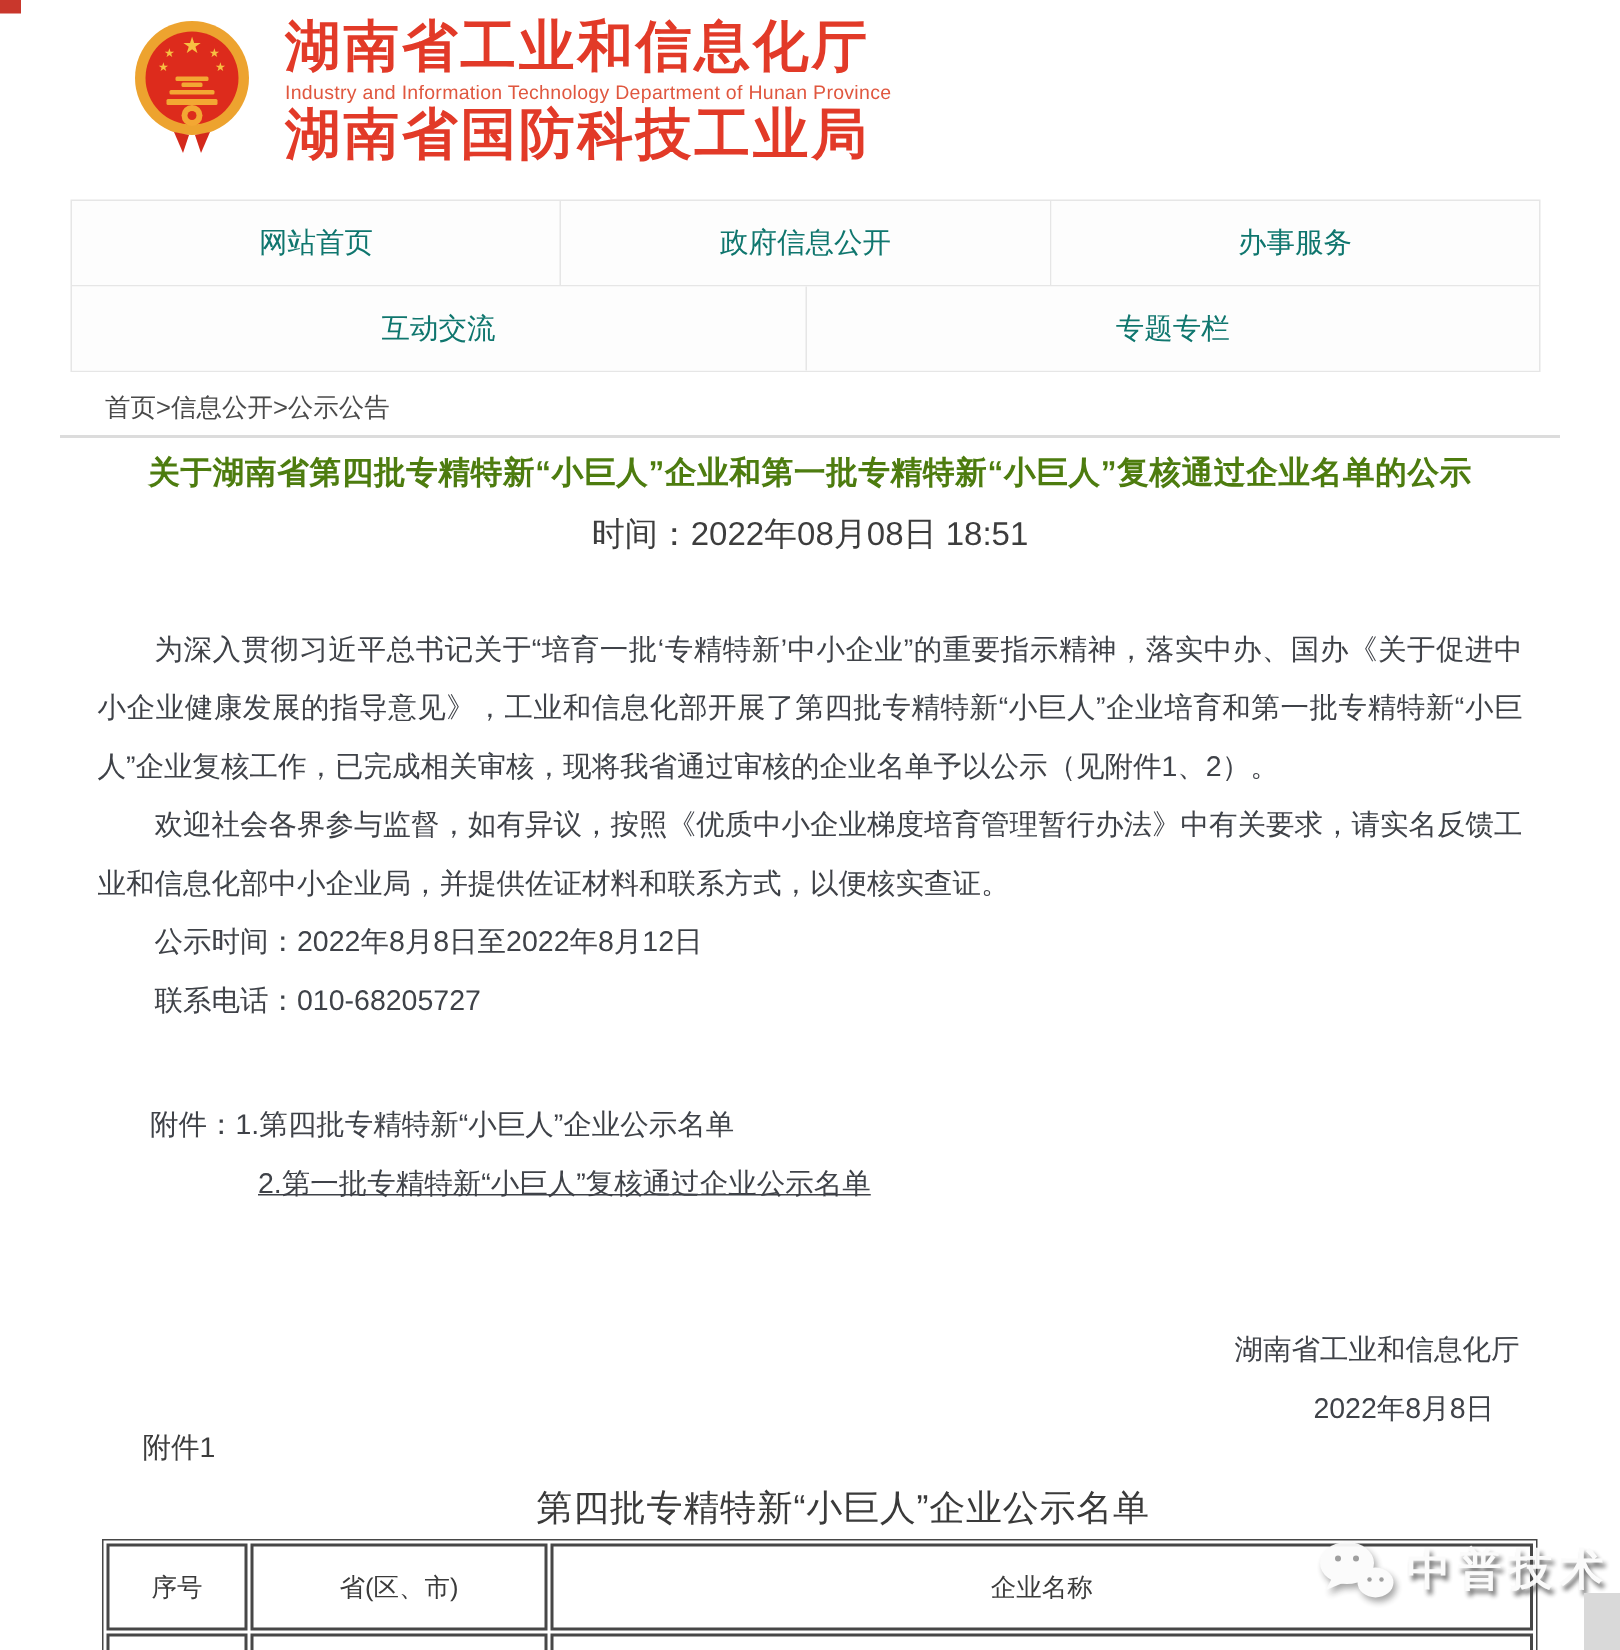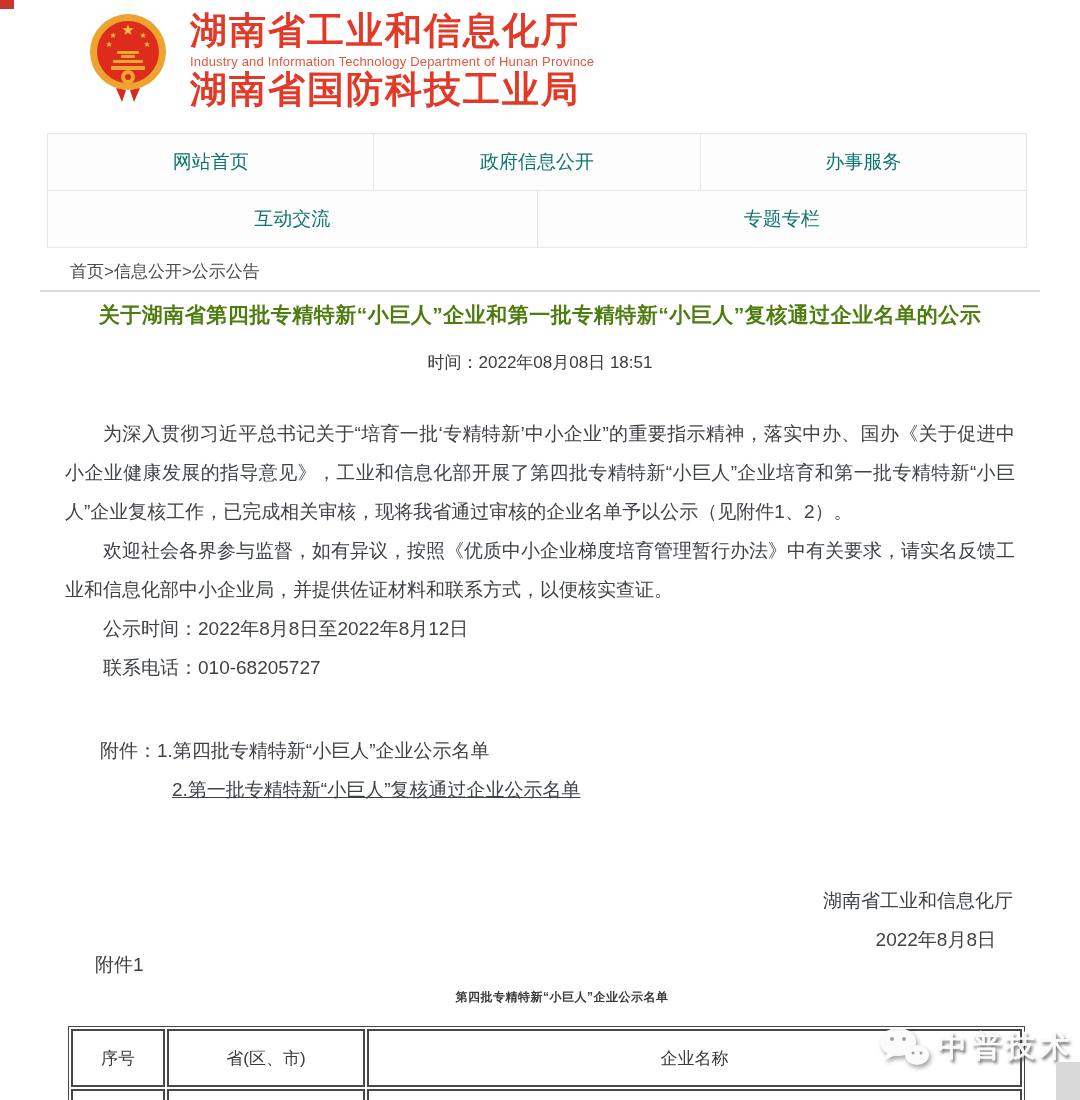--- a/index.html
+++ b/index.html
@@ -30,41 +30,41 @@
 
   
   .breadcrumb{position:absolute;left:70px;top:260px;font-size:17px;color:#4a4a4a;}
   .divider{position:absolute;left:40px;right:40px;top:290px;height:2px;background:#dcdcdc;}
 
   
   .article-title{
     position:absolute;left:40px;right:40px;top:301px;text-align:center;
     font-size:21px;font-weight:bold;color:#4d7c0f;letter-spacing:0.5px;
   }
-  .article-time{position:absolute;left:0;right:0;top:341px;text-align:center;font-size:17px;color:#3d3d3d;margin-top:10px;}
+  .article-time{position:absolute;left:0;right:0;top:341px;text-align:center;font-size:22px;color:#3d3d3d;}
 
   
   .body-text{
     position:absolute;left:65px;top:414px;width:950px;
     font-size:19px;line-height:39px;color:#3f4248;text-align:justify;
   }
   .body-text p{margin:0;text-indent:2em;}
   .info-line{text-indent:2em;}
   .attach-block{margin-top:44px;}
   .attach-line1{padding-left:35px;}
   .attach-line2{padding-left:107px;text-decoration:underline;}
   .sig-block{margin-top:72px;}
   .sig-org{text-align:right;padding-right:2px;}
   .sig-date{text-align:right;padding-right:19px;}
 
   
   .att1-label{position:absolute;left:95px;top:952px;font-size:19px;color:#3d3d3d;}
   .table-title{
     position:absolute;left:0;right:0;top:989px;text-align:center;
-    font-size:12px;font-weight:bold;color:#3a3a3a;letter-spacing:0.5px;padding-left:44px;
+    font-size:24px;font-weight:normal;color:#3a3a3a;letter-spacing:0.5px;padding-left:44px;
   }
   table.list{
     position:absolute;left:68px;top:1026px;width:957px;
     border-collapse:separate;border-spacing:2px;border:1px solid #474747;
     table-layout:fixed;background:#ffffff;
   }
   table.list td{
     border:2px solid #474747;height:28px;font-size:17px;color:#3b3b3b;
     text-align:center;padding:13px 2px;overflow:hidden;white-space:nowrap;
   }

